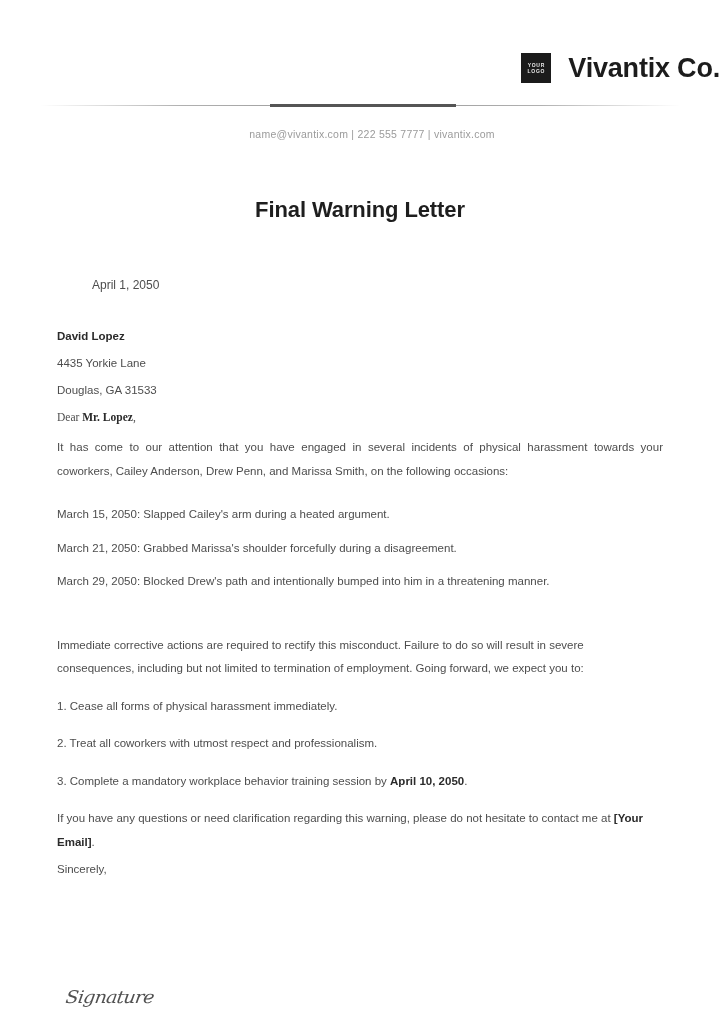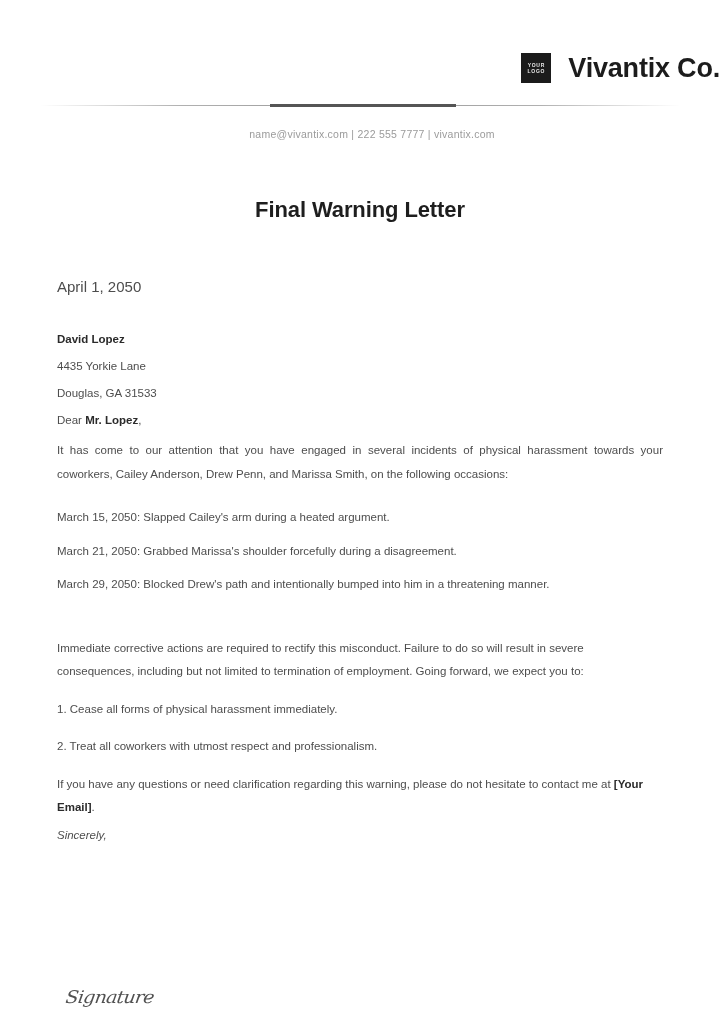--- a/index.html
+++ b/index.html
@@ -115,41 +115,43 @@
   }
 
   .content {
     position: absolute;
     left: 57px;
     right: 57px;
     top: 278px;
   }
 
   .date-line {
-    font-size: 15px;
+    font-size: 12px;
     color: #4d4d4d;
     margin-bottom: 38px;
+    margin-left: 35px;
   }
 
   .addr-name {
     font-size: 11.5px;
     font-weight: 700;
     color: #2b2b2b;
     margin-bottom: 15px;
   }
   .addr-line {
     font-size: 11.5px;
     color: #4d4d4d;
     margin-bottom: 15px;
   }
 
   .salutation {
     font-size: 11.5px;
     color: #4d4d4d;
     margin-bottom: 13px;
+    font-family: Liberation Serif, serif;
   }
   .salutation b { color: #2b2b2b; font-weight: 700; }
 
   p.para {
     font-size: 11.5px;
     color: #4d4d4d;
     line-height: 2.05;
     text-align: justify;
     margin: 0;
   }
@@ -175,21 +177,20 @@
   }
   .numbered:last-child { margin-bottom: 0; }
   .numbered b { color: #2b2b2b; font-weight: 700; }
 
   .closing-bold { color: #2b2b2b; font-weight: 700; }
 
   .sincerely {
     font-size: 11.5px;
     color: #4d4d4d;
     margin-top: 9px;
-    font-style: italic;
   }
 
   
   .signature {
     position: absolute;
     left: 66px;
     top: 986px;
     font-family: "DejaVu Serif", serif;
     font-style: italic;
     font-size: 19px;
@@ -250,20 +251,21 @@
 
     <div class="gap-md"></div>
 
     <p class="para noju">Immediate corrective actions are required to rectify this misconduct. Failure to do so will result in severe consequences, including but not limited to termination of employment. Going forward, we expect you to:</p>
 
     <div class="gap-md"></div>
 
     <div>
       <div class="numbered"><span>1. </span><span>Cease all forms of physical harassment immediately.</span></div>
       <div class="numbered"><span>2. </span><span>Treat all coworkers with utmost respect and professionalism.</span></div>
+      <div class="numbered"><span>3. </span><span>Complete a mandatory workplace behavior training session by </span><b>April 10, 2050</b><span>.</span></div>
     </div>
 
     <div class="gap-md"></div>
 
     <p class="para noju"><span>If you have any questions or need clarification regarding this warning, please do not hesitate to contact me at </span><span class="closing-bold">[Your Email]</span><span>.</span></p>
 
     <div class="sincerely">Sincerely,</div>
   </div>
 
   <div class="signature">Signature</div>

